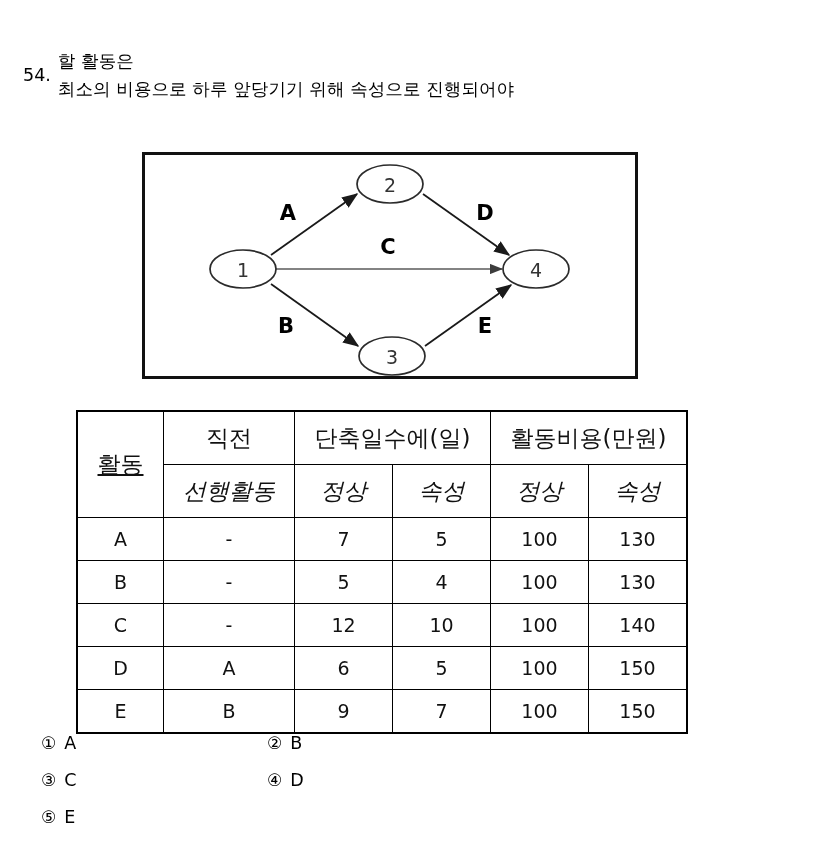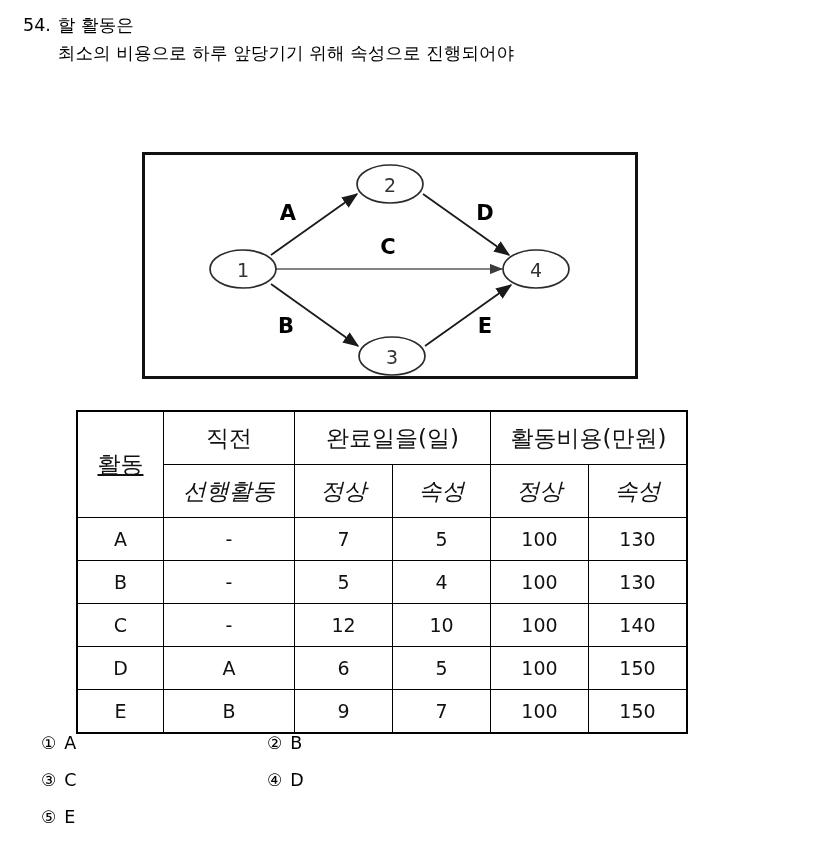--- a/index.html
+++ b/index.html
@@ -18,21 +18,22 @@
 
   
   #question-block {
     position: absolute;
     left: 23px;
     top: 12px;
     width: 700px;
   }
   #question-row {
     display: flex;
-    align-items: flex-start;
+    align-items: center;
+    margin-top: 36px;
   }
   #question-number {
     flex: 0 0 auto;
     font-size: 17.5px;
     line-height: 27.5px;
     padding-right: 7px;
     white-space: nowrap;
   }
   #question-text {
     flex: 1 1 auto;
@@ -205,21 +206,21 @@
     <text class="edge-label" x="340" y="58">D</text>
     <text class="edge-label" x="340" y="171">E</text>
   </svg>
 </div>
 
 <table id="activity-table">
   <thead>
     <tr>
       <th class="th-act" rowspan="2">활동</th>
       <th class="th-pred">직전</th>
-      <th class="th-group" colspan="2">완료일을(일)</th>
+      <th class="th-group" colspan="2">단축일수에(일)</th>
       <th class="th-group" colspan="2">활동비용(만원)</th>
     </tr>
     <tr>
       <th class="th-sub">선행활동</th>
       <th class="th-sub c-norm-t">정상</th>
       <th class="th-sub c-crash-t">속성</th>
       <th class="th-sub c-norm-c">정상</th>
       <th class="th-sub c-crash-c">속성</th>
     </tr>
   </thead>

